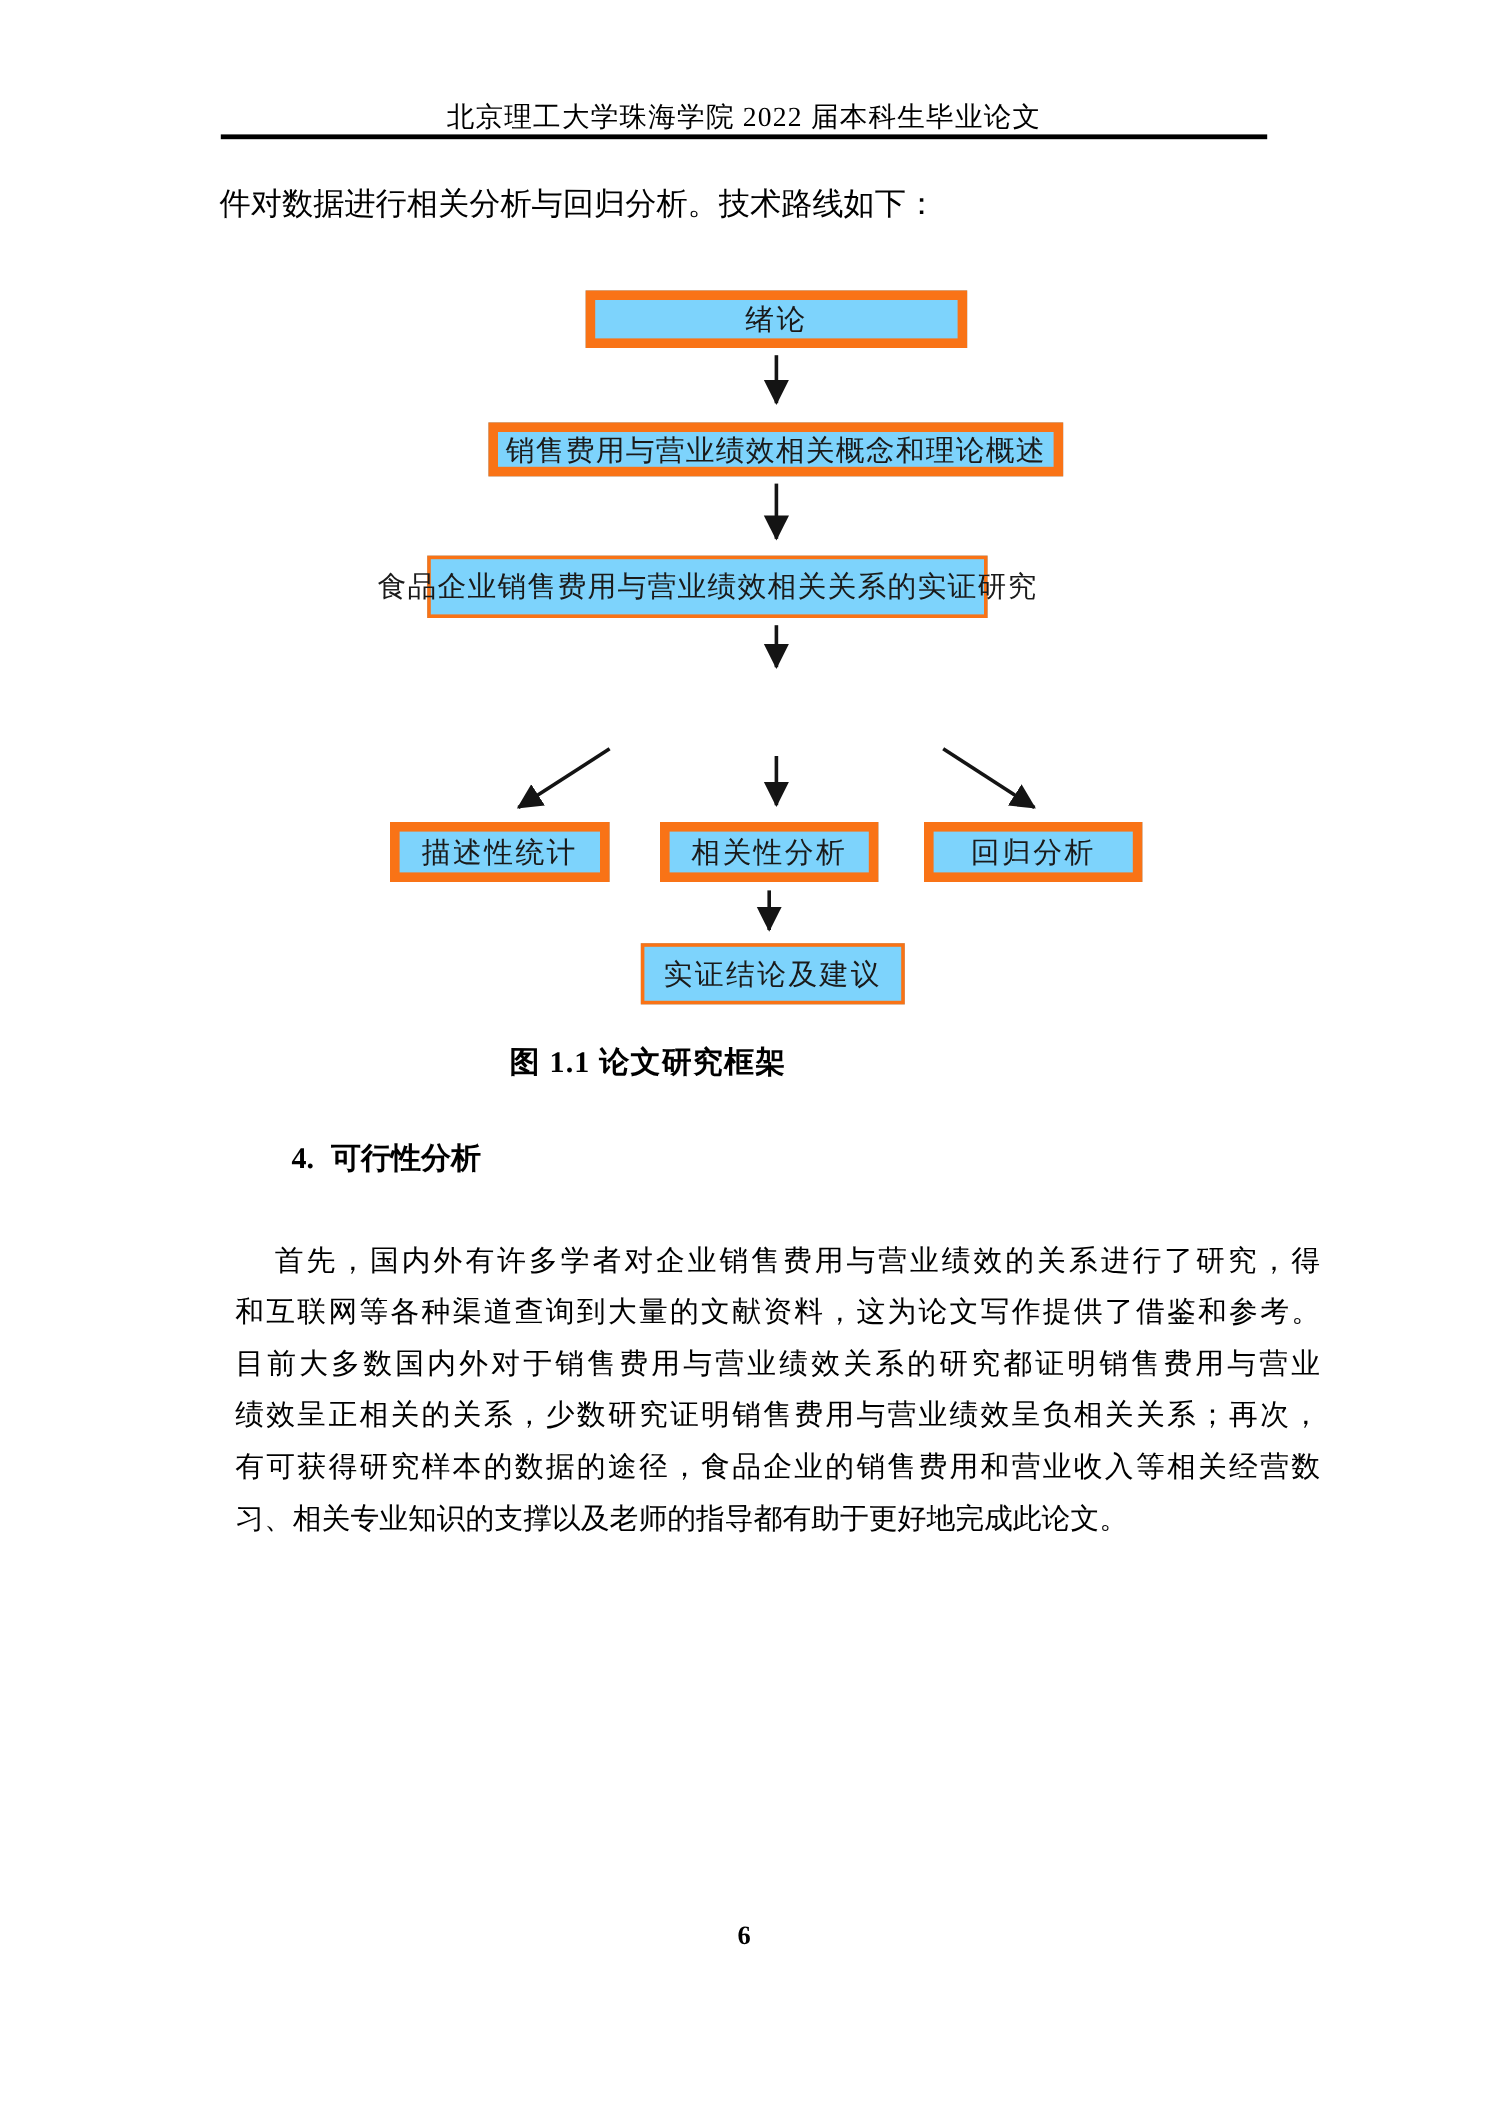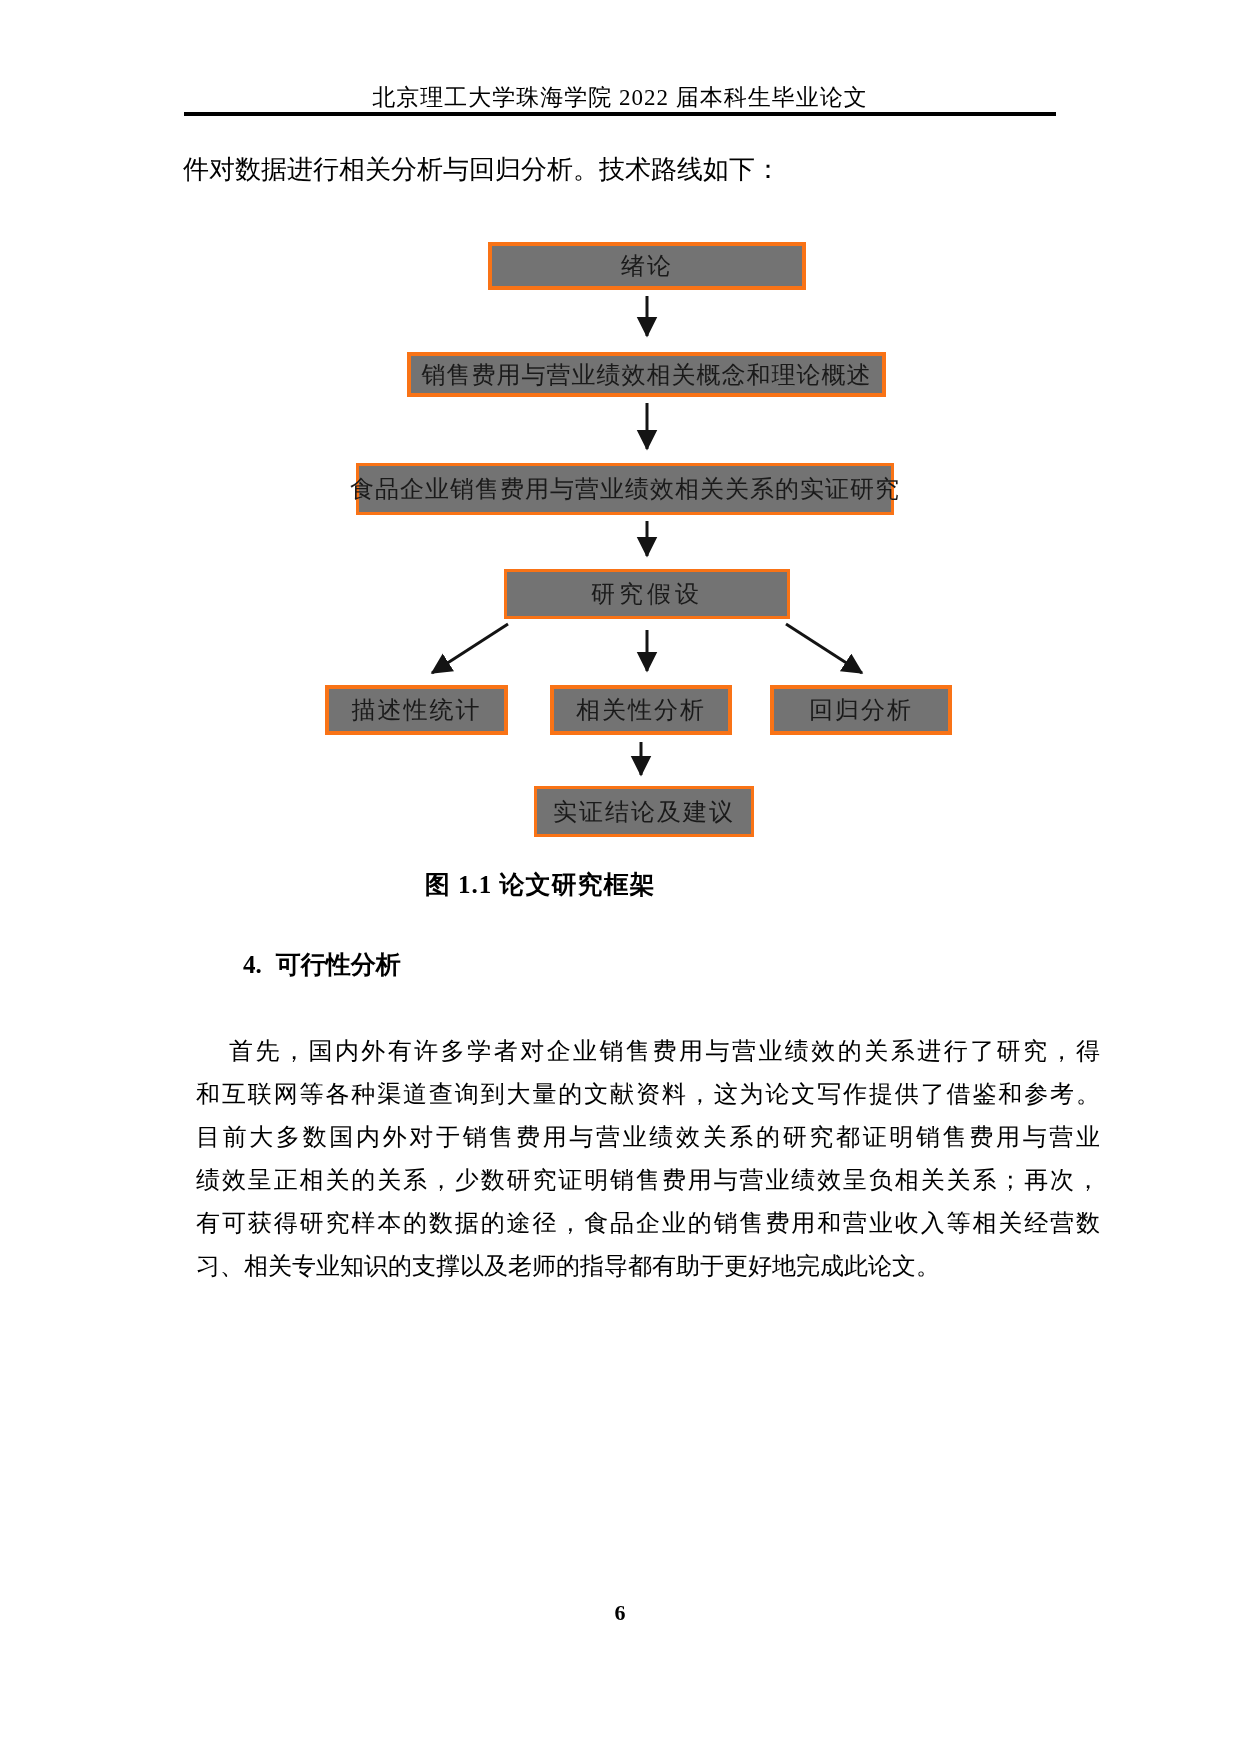--- a/index.html
+++ b/index.html
@@ -28,22 +28,22 @@
     background: #000000;
   }
   .intro-line {
     position: absolute;
     top: 152px; left: 183px; width: 910px;
     font-size: 26px;
     white-space: nowrap;
   }
   .fc-box {
     position: absolute;
-    border: 4px solid #f97316;
-    background: #737373;
+    border: 8px solid #f97316;
+    background: #7dd3fc;
     display: flex;
     align-items: center;
     justify-content: center;
     font-size: 24px;
     letter-spacing: 2px;
     white-space: nowrap;
     color: #1a1a1a;
   }
   .fc-box.thick { border-width: 3px; }
   .fc-arrows {
@@ -110,22 +110,21 @@
     <line x1="647" y1="213" x2="647" y2="259" stroke="#141414" stroke-width="3" marker-end="url(#ah)"></line>
     <line x1="647" y1="331" x2="647" y2="366" stroke="#141414" stroke-width="3" marker-end="url(#ah)"></line>
     <line x1="508" y1="434" x2="432" y2="483" stroke="#141414" stroke-width="3" marker-end="url(#ah)"></line>
     <line x1="647" y1="440" x2="647" y2="481" stroke="#141414" stroke-width="3" marker-end="url(#ah)"></line>
     <line x1="786" y1="434" x2="862" y2="483" stroke="#141414" stroke-width="3" marker-end="url(#ah)"></line>
     <line x1="641" y1="552" x2="641" y2="585" stroke="#141414" stroke-width="3" marker-end="url(#ah)"></line>
   </svg>
 
   <div class="fc-box" style="left:488px; top:242px; width:318px; height:48px;">绪论</div>
   <div class="fc-box" style="left:407px; top:352px; width:479px; height:45px; letter-spacing:1px;">销售费用与营业绩效相关概念和理论概述</div>
-  <div class="fc-box thick" style="left:356px; top:463px; width:538px; height:52px; letter-spacing:1px;">食品企业销售费用与营业绩效相关关系的实证研究</div>
-  <div class="fc-box thick" style="left:504px; top:569px; width:286px; height:50px; letter-spacing:4px;">研究假设</div>
+  <div class="fc-box thick" style="left:356px; top:463px; width:467px; height:52px; letter-spacing:1px;">食品企业销售费用与营业绩效相关关系的实证研究</div>
   <div class="fc-box" style="left:325px; top:685px; width:183px; height:50px;">描述性统计</div>
   <div class="fc-box" style="left:550px; top:685px; width:182px; height:50px;">相关性分析</div>
   <div class="fc-box" style="left:770px; top:685px; width:182px; height:50px;">回归分析</div>
   <div class="fc-box thick" style="left:534px; top:786px; width:220px; height:51px;">实证结论及建议</div>
 
   <div class="figure-caption">图 1.1 论文研究框架</div>
 
   <div class="section-heading">
     <span class="sec-num">4.</span><span>可行性分析</span>
   </div>

